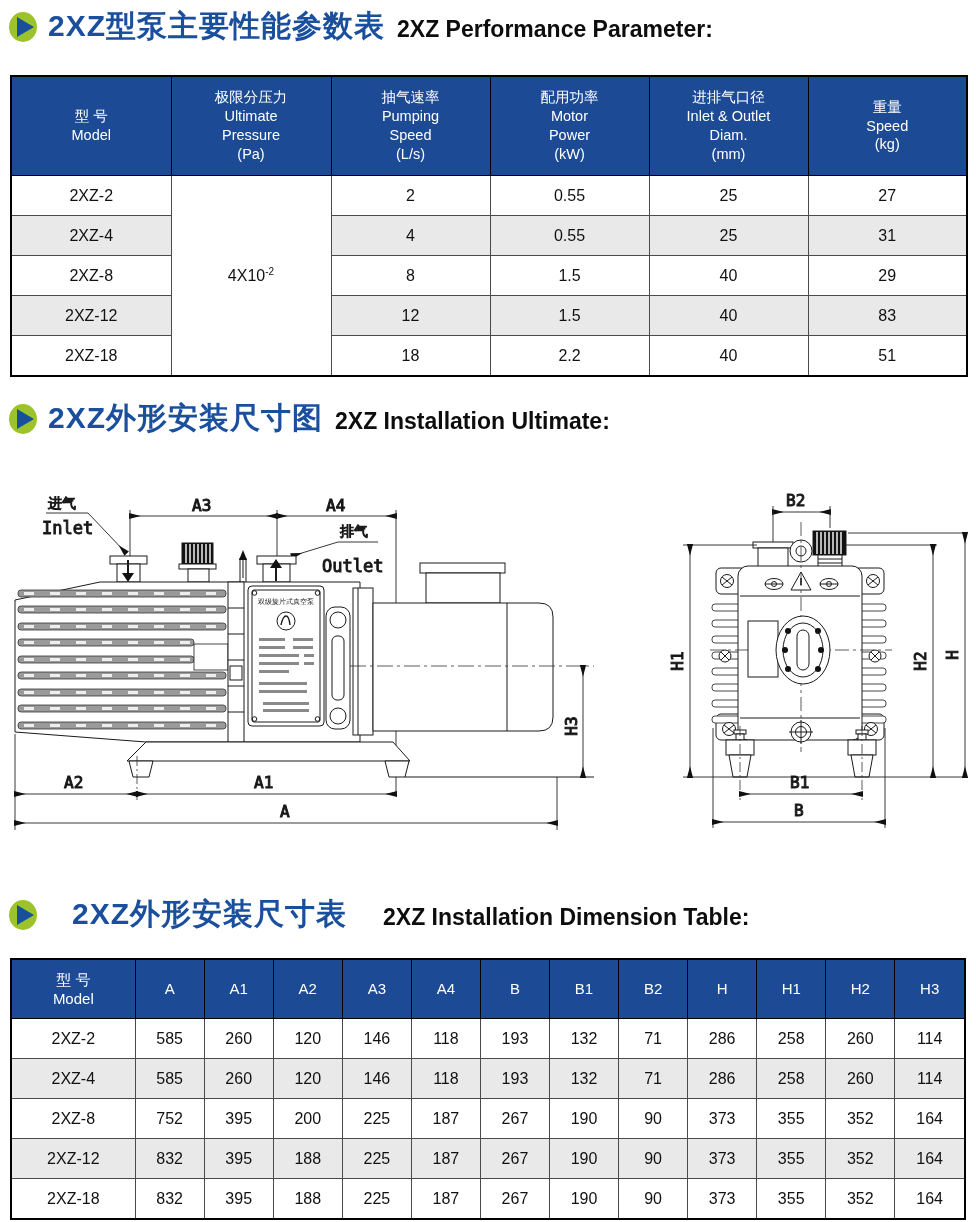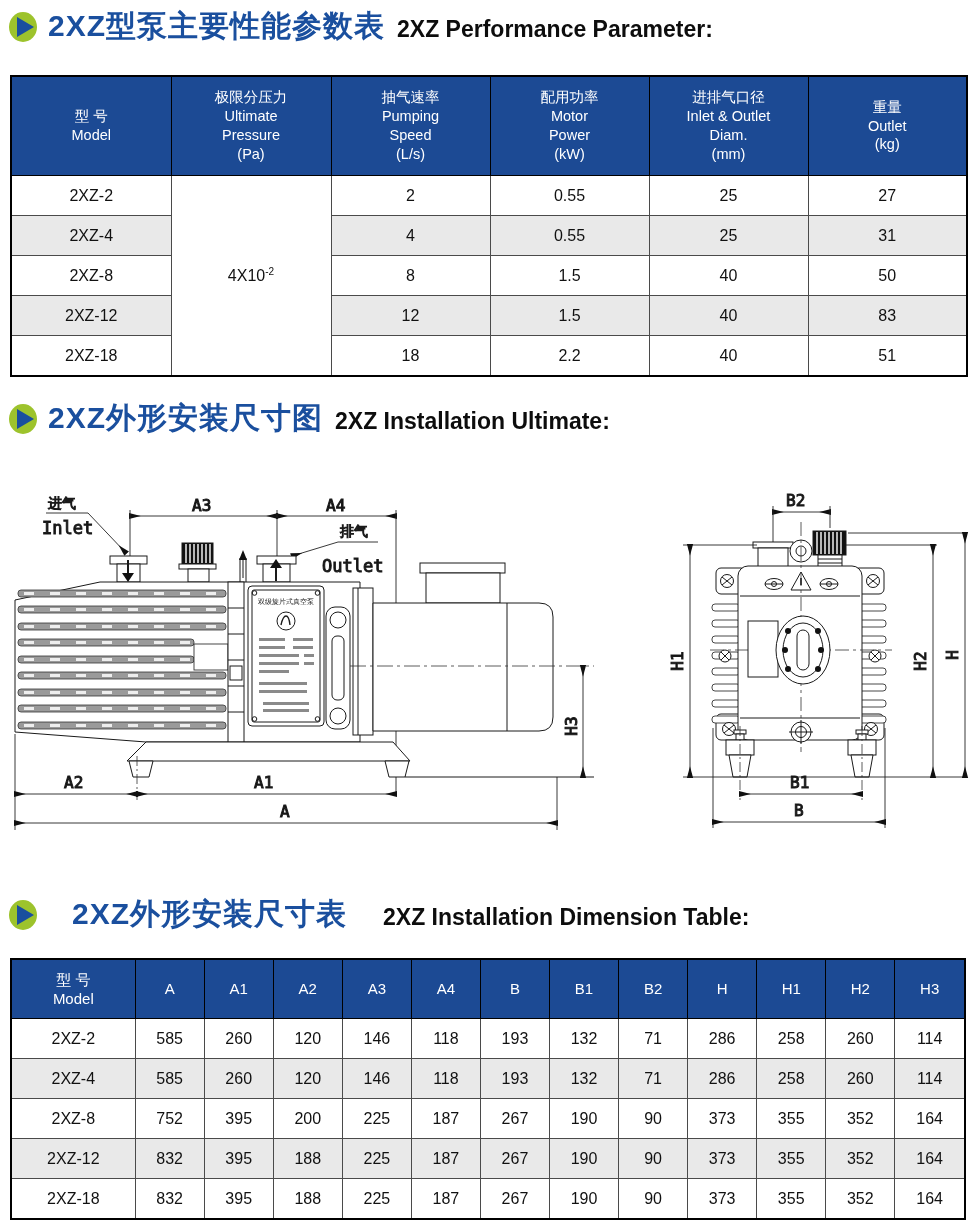--- a/index.html
+++ b/index.html
@@ -63,21 +63,21 @@
 (L/s)</th>
         <th>配用功率
 Motor
 Power
 (kW)</th>
         <th>进排气口径
 Inlet &amp; Outlet
 Diam.
 (mm)</th>
         <th>重量
-Outlet
+Speed
 (kg)</th>
       </tr>
     </thead>
     <tbody>
       <tr>
         <td>2XZ-2</td>
         <td class="merge" rowspan="5"><span>4X10</span><sup>-2</sup></td>
         <td>2</td>
         <td>0.55</td>
         <td>25</td>
@@ -88,21 +88,21 @@
         <td>4</td>
         <td>0.55</td>
         <td>25</td>
         <td>31</td>
       </tr>
       <tr>
         <td>2XZ-8</td>
         <td>8</td>
         <td>1.5</td>
         <td>40</td>
-        <td>50</td>
+        <td>29</td>
       </tr>
       <tr class="alt">
         <td>2XZ-12</td>
         <td>12</td>
         <td>1.5</td>
         <td>40</td>
         <td>83</td>
       </tr>
       <tr>
         <td>2XZ-18</td>

